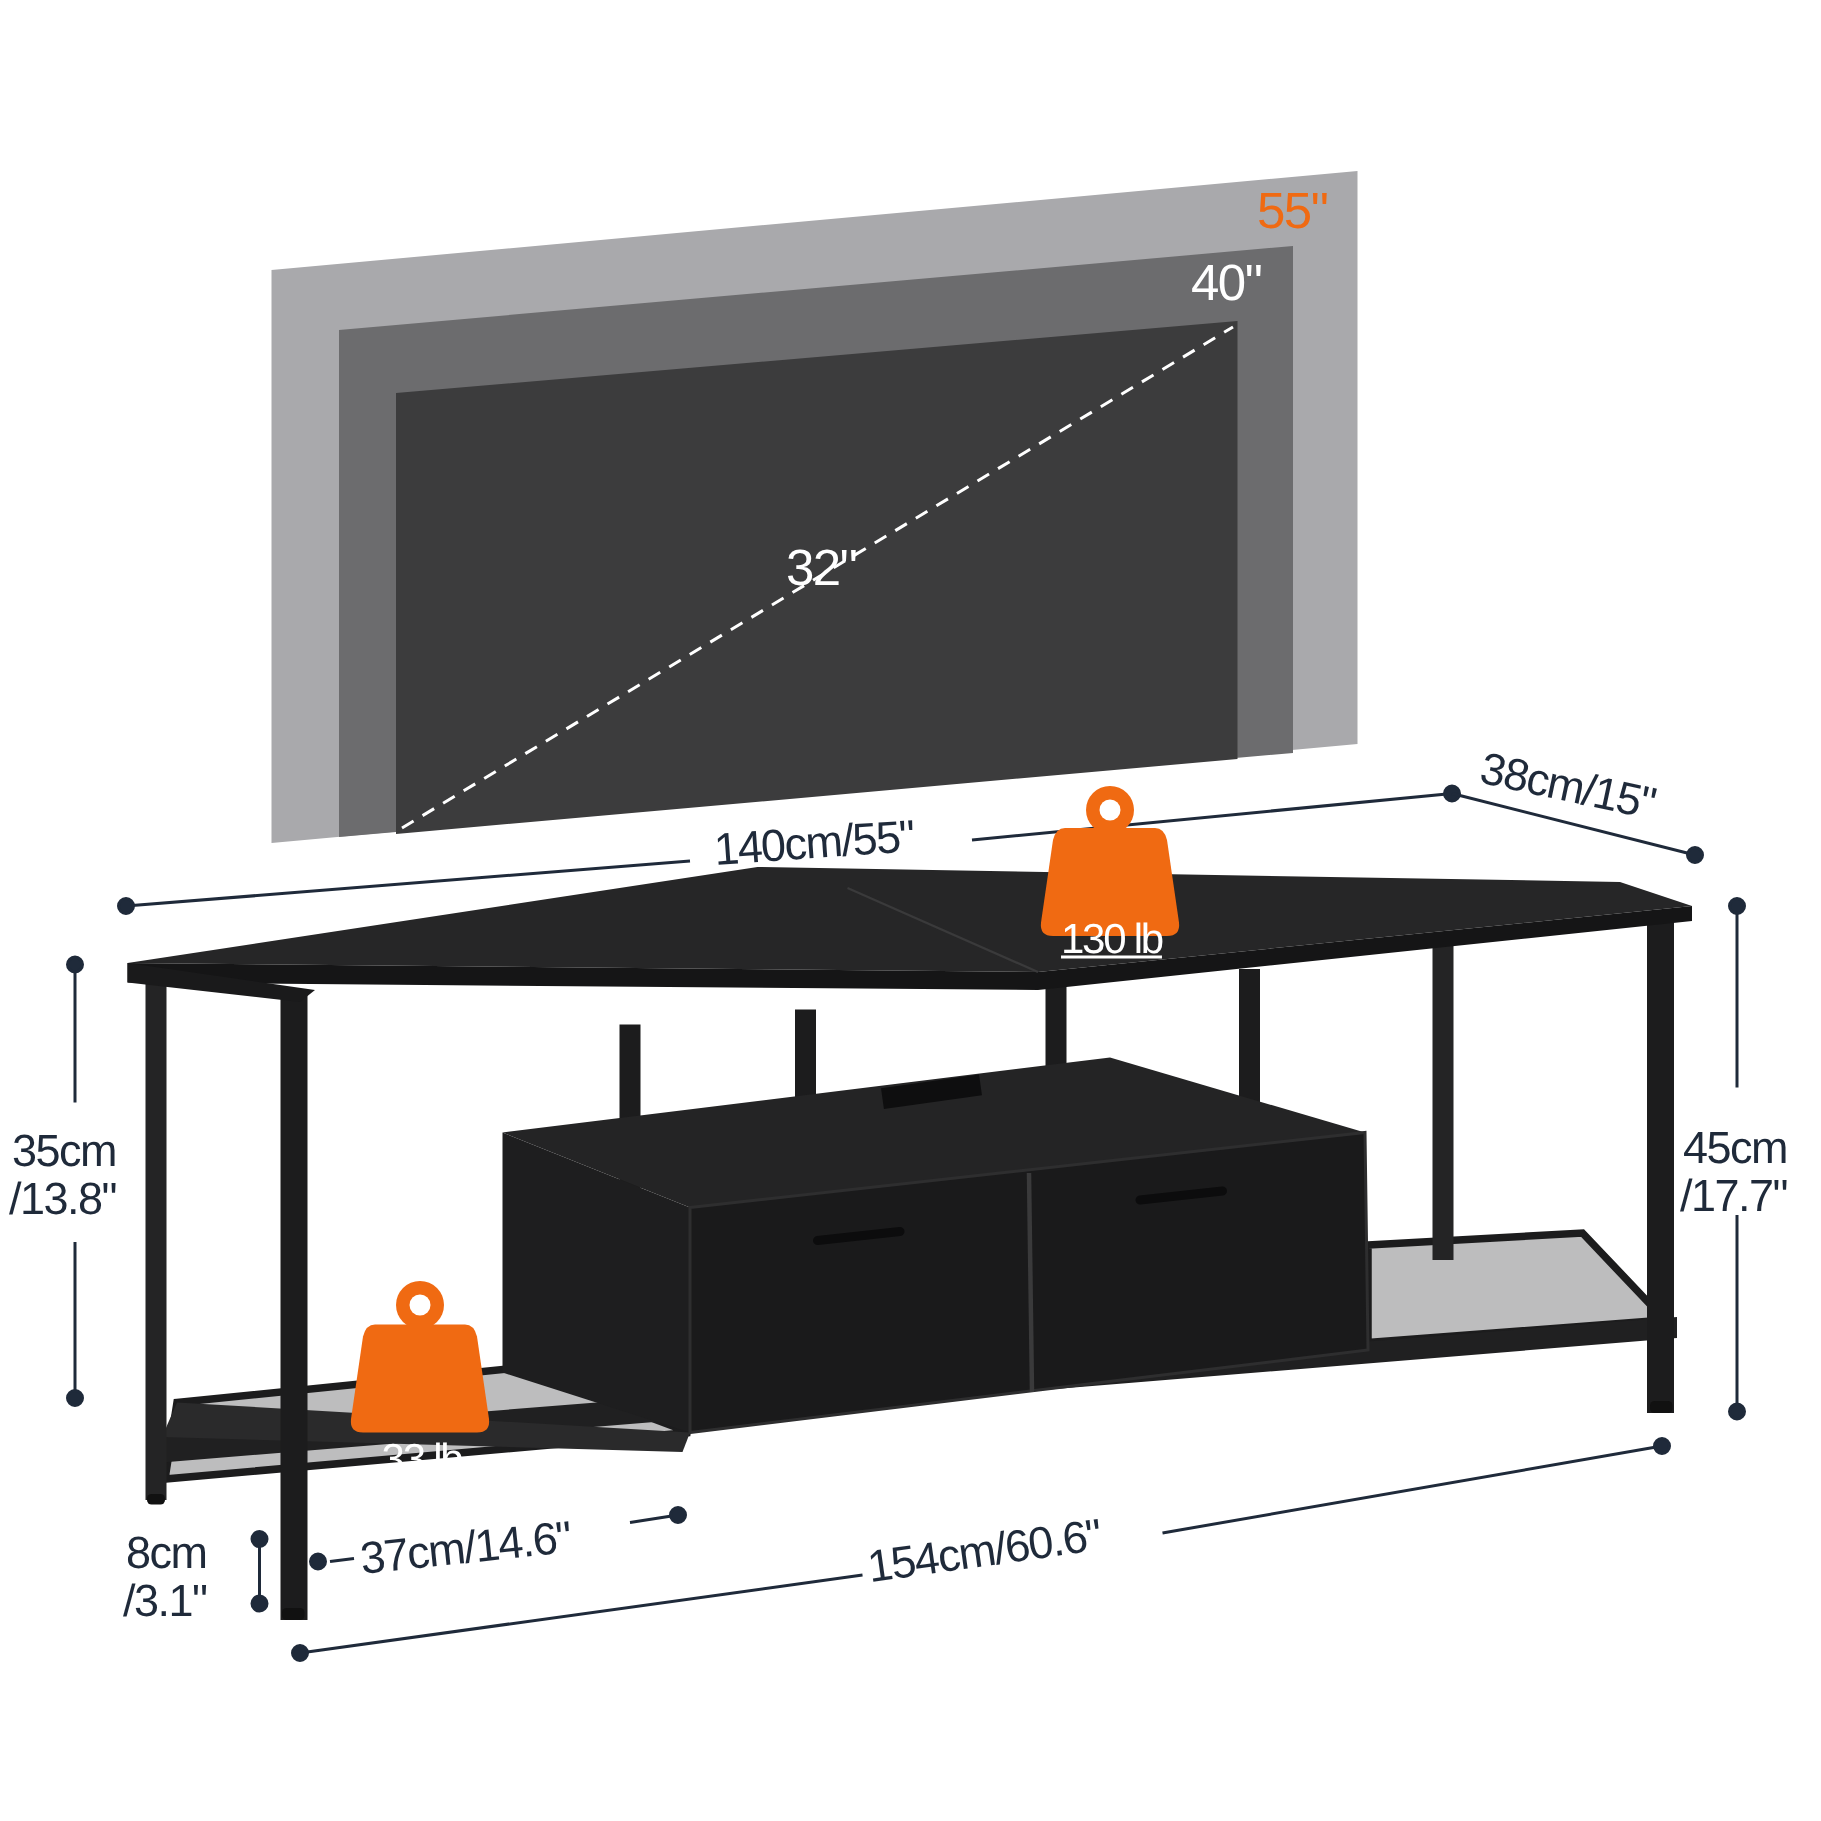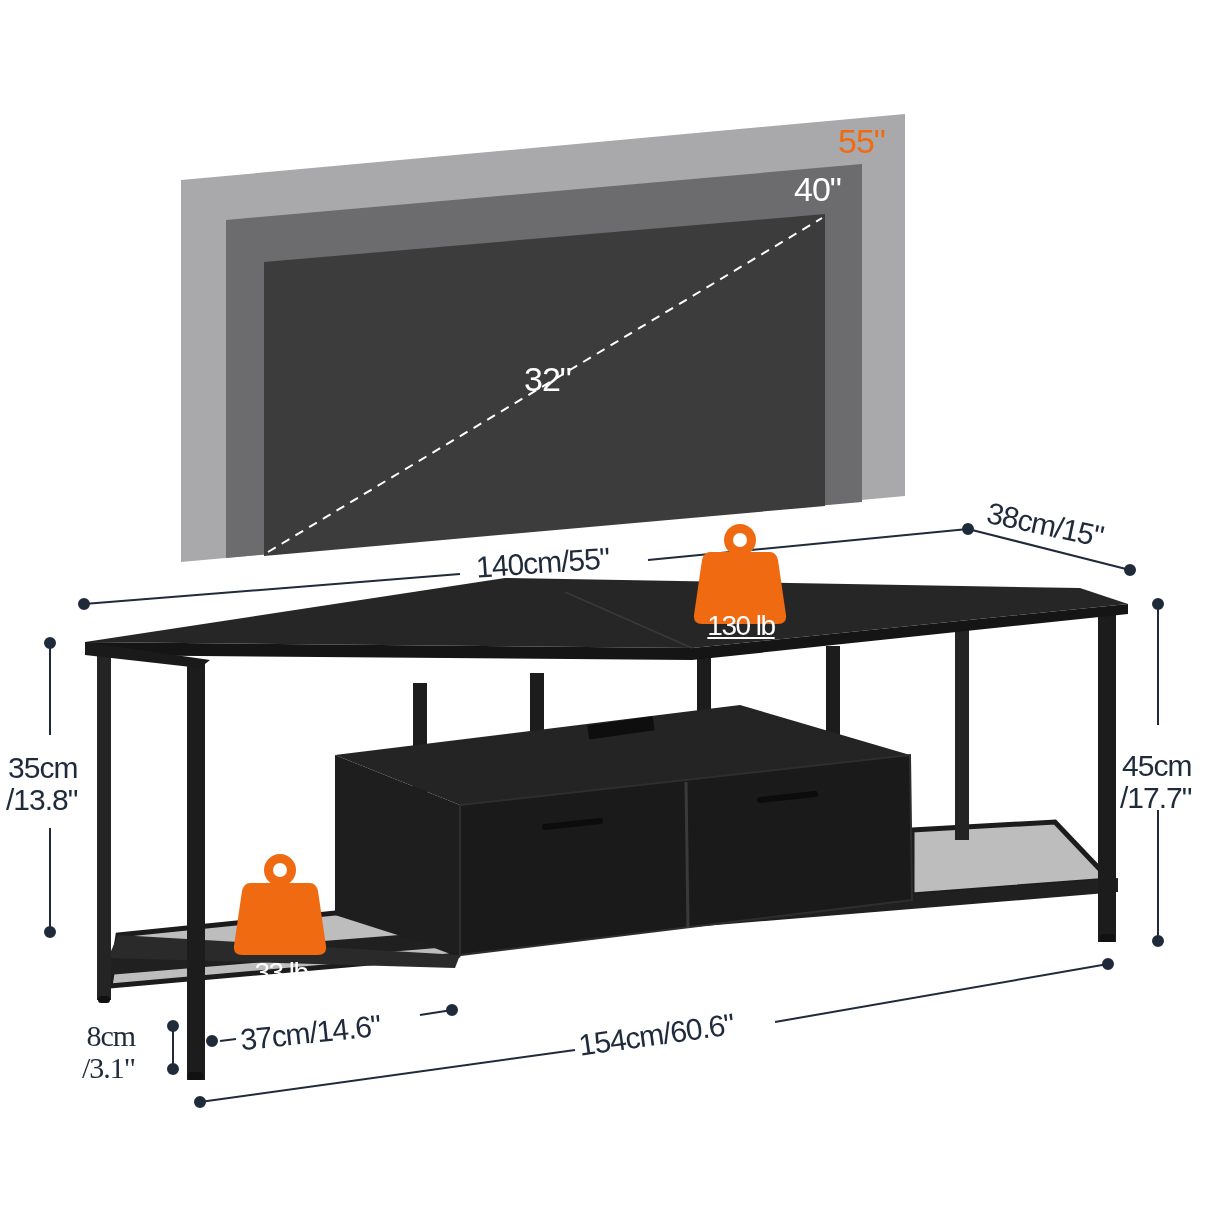--- a/index.html
+++ b/index.html
@@ -123,21 +123,21 @@
   <div class="lbl multi" style="left:6px; top:752px;">
     <div>35cm</div>
     <div>/13.8"</div>
   </div>
 
   <div class="lbl multi" style="left:1120px; top:738px;margin-top:12px;">
     <div>45cm</div>
     <div>/17.7"</div>
   </div>
 
-  <div class="lbl multi" style="left:82px; top:1020px;font-family:Liberation Serif, serif;">
+  <div class="lbl multi" style="left:82px; top:1020px;">
     <div>8cm</div>
     <div>/3.1"</div>
   </div>
 
   <div class="lbl" style="left:240px; top:1018px; transform:rotate(-6deg);">37cm/14.6"</div>
   <div class="lbl" style="left:578px; top:1020px; transform:rotate(-8deg);">154cm/60.6"</div>
 
   <div class="weight-text" style="left:700px; top:610px; width:82px;text-decoration:underline;">130 lb</div>
   <div class="weight-text" style="left:240px; top:910px; width:82px;margin-top:47px;">33 lb</div>
 

